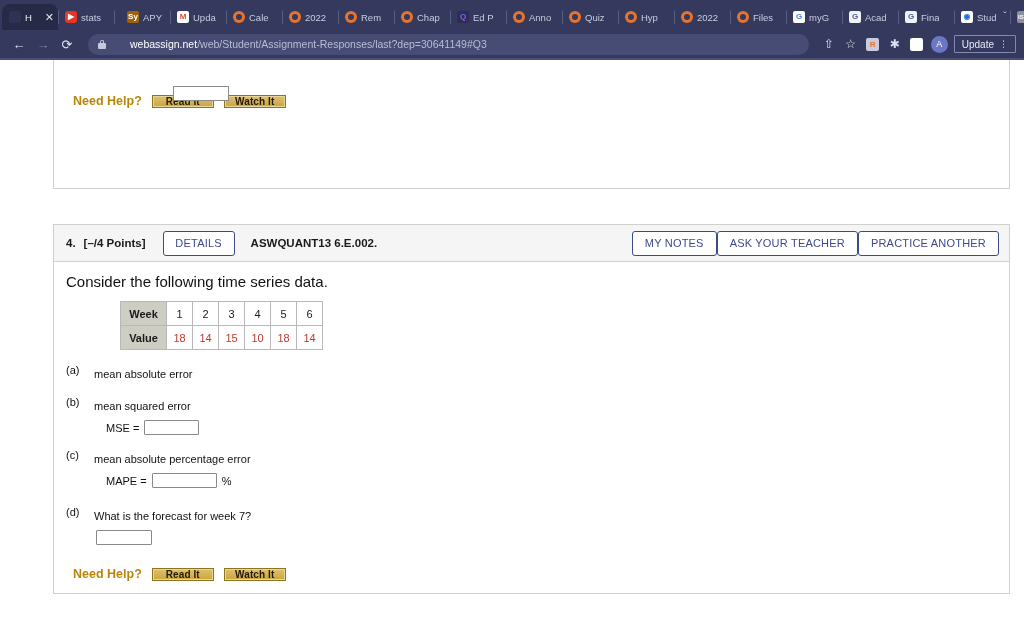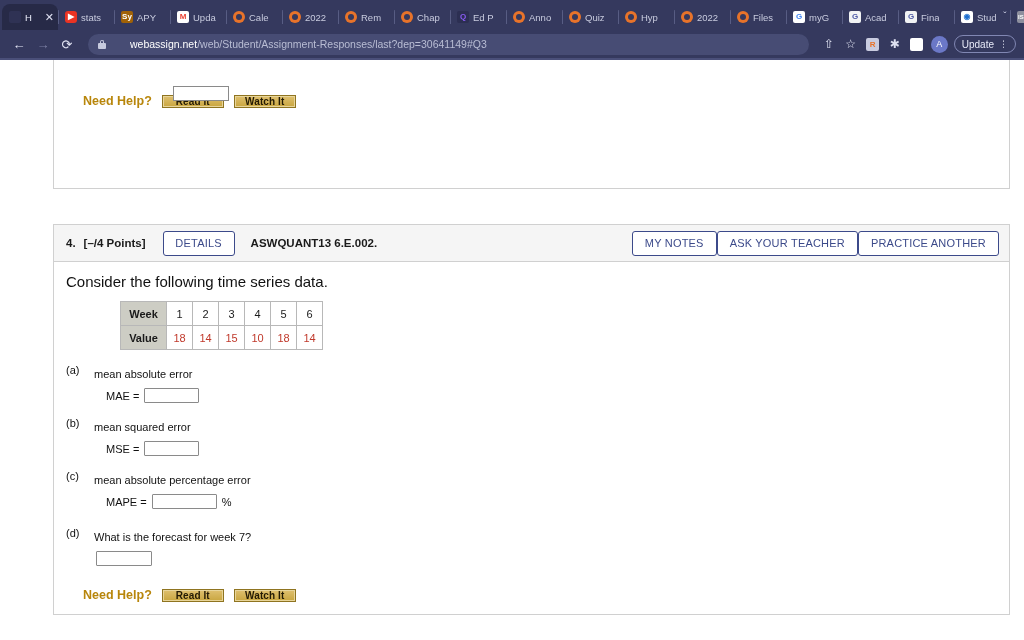--- a/index.html
+++ b/index.html
@@ -85,21 +85,21 @@
   }
   .fav-generic::after {
     content: "";
     position: absolute;
     left: 3px; top: 3px;
     width: 6px; height: 6px;
     background: #35395e;
     border-radius: 50%;
   }
   .fav-yt { background: #ea3323; color: #fff; border-radius: 3px; }
-  .fav-sy { background: #a16207; color: #fff; }
+  .fav-sy { background: #a16207; color: #fff; margin-left: 6px; }
   .fav-gm { background: #ffffff; color: #ea4335; }
   .fav-q  { background: #2c2f52; color: #8a5cf6; }
   .fav-g  { background: #ffffff; color: #4285f4; }
   .fav-gw { background: #f1f3f4; color: #4e5ba6; }
   .fav-globe { background: #ffffff; color: #1f6fd0; }
   .fav-dark { background: #8d8f9e; color: #fff; font-size: 6px; }
   .fav-bee { background: #2f3254; }
   #tab-list-btn {
     position: absolute;
     right: 6px; bottom: 3px;
@@ -183,21 +183,21 @@
     background: #6b78c7;
     color: #ffffff;
     font-size: 9px;
     display: flex; align-items: center; justify-content: center;
     margin: 0 2px;
     flex: 0 0 auto;
   }
   #update-btn {
     height: 18px;
     border: 1px solid #8187b3;
-    border-radius: 9px;
+    border-radius: 1px;
     color: #e7e9f7;
     font-size: 10px;
     display: flex;
     align-items: center;
     padding: 0 7px;
     gap: 5px;
     flex: 0 0 auto;
     margin-left: 2px;
     justify-content: space-between;
   }
@@ -341,21 +341,21 @@
   }
   .ans-input.wide { width: 65px; }
   .ans-input.d { width: 56px; margin-left: 0; }
   .pct { font-size: 11px; }
 
   .need-help {
     display: flex;
     align-items: center;
     gap: 10px;
     margin-top: 22px;
-    margin-left: 17px;
+    margin-left: 7px;
   }
   .need-help-label {
     color: #b8860b;
     font-weight: bold;
     font-size: 12.5px;
   }
   .help-btn {
     width: 62px;
     height: 13px;
     background: linear-gradient(#dfc070, #c9a63f);
@@ -552,24 +552,20 @@
             <td class="valcell">18</td>
             <td class="valcell">14</td>
           </tr>
         </tbody>
       </table>
 
 
       <div class="part">
         <span class="part-letter">(a)</span>
         <span class="part-title">mean absolute error</span>
-        <div class="answer-row">
-          <span>MAE =</span>
-          <input class="ans-input" type="text" value="" style="">
-        </div>
       </div>
 
       <div class="part">
         <span class="part-letter">(b)</span>
         <span class="part-title">mean squared error</span>
         <div class="answer-row">
           <span>MSE =</span>
           <input class="ans-input" type="text" value="" style="">
         </div>
       </div>

